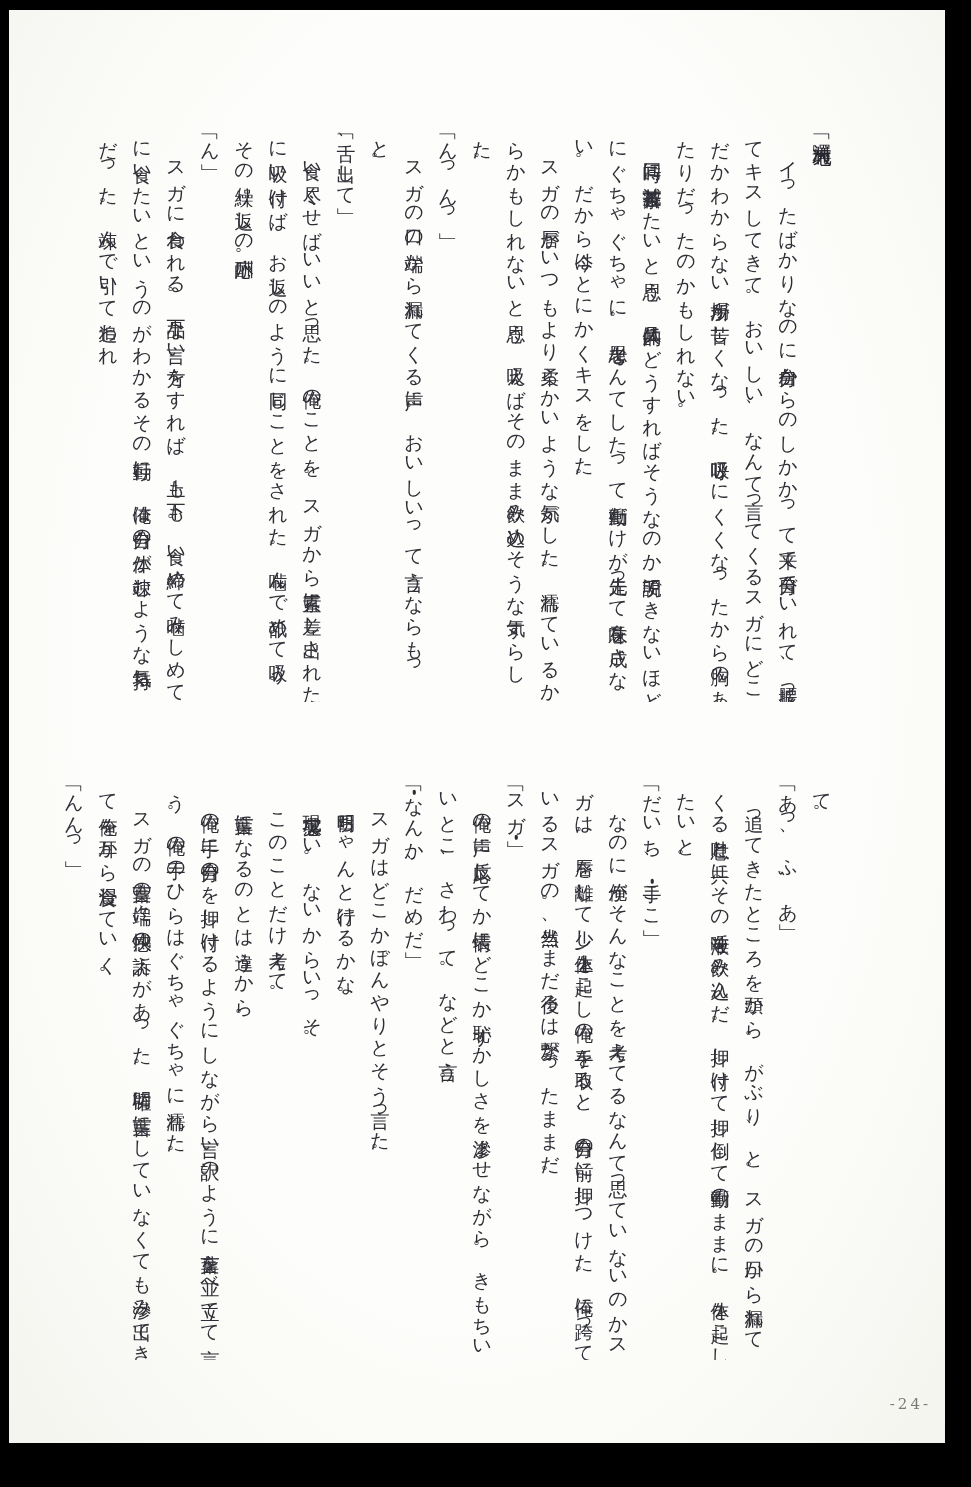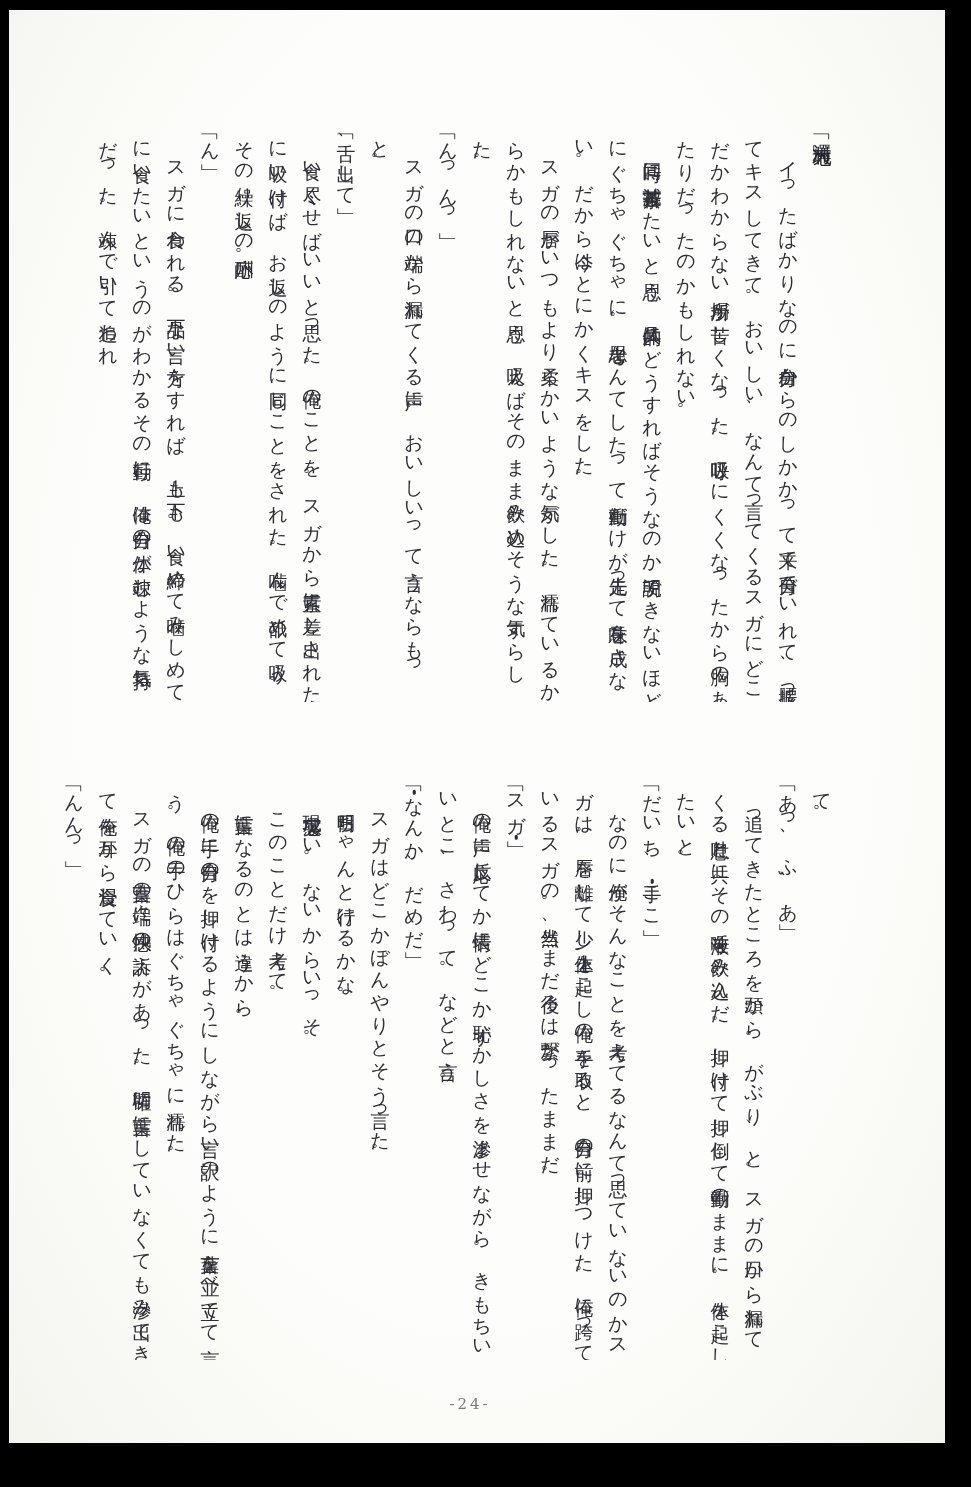--- a/index.html
+++ b/index.html
@@ -52,21 +52,21 @@
     height: 580px;
   }
   .section-header {
     color: #26262e;
   }
   .page-number {
     position: absolute;
     bottom: 30px;
     left: 0;
     right: 14px;
-    text-align: center;
+    text-align: right;
     font-size: 15px;
     color: #7a7a78;
     letter-spacing: 3px;
   }
 </style>
 </head>
 <body>
 
 <div class="canvas">
   <div class="page">

